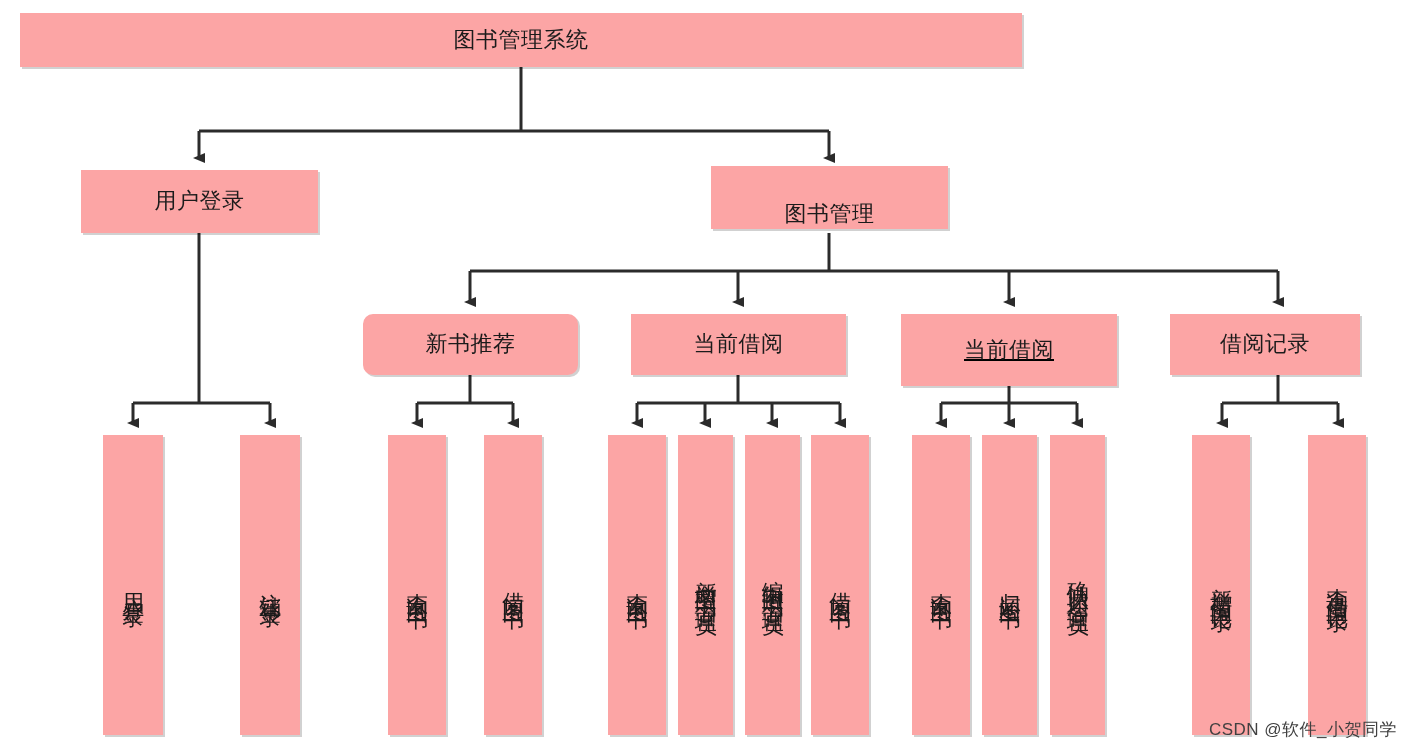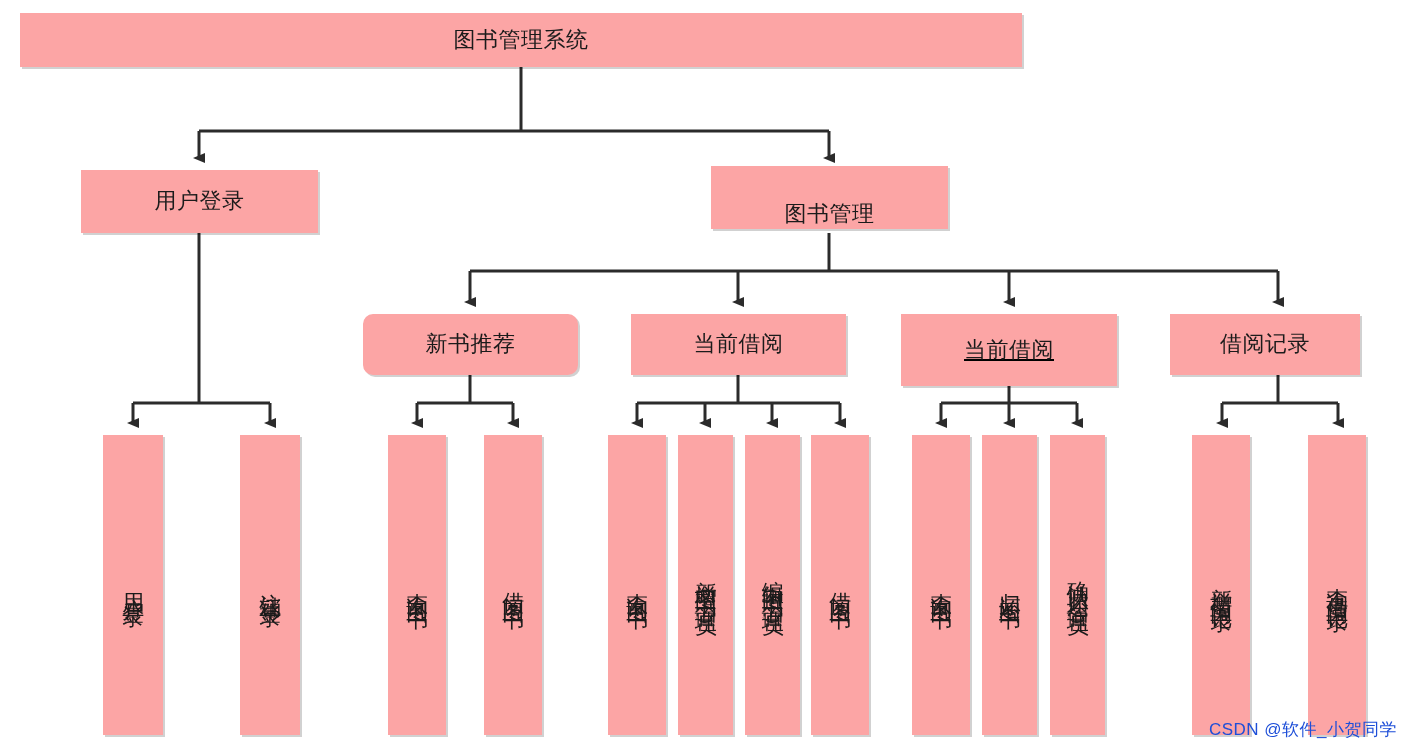--- a/index.html
+++ b/index.html
@@ -54,21 +54,21 @@
     text-orientation: upright;
     font-size: 22px;
     letter-spacing: 5px;
     max-height: 100%;
   }
   .watermark {
     position: absolute;
     right: 8px;
     bottom: 6px;
     font-size: 17px;
-    color: #1d4ed8;
+    color: #404040;
     white-space: nowrap;
     z-index: 5;
     letter-spacing: 0.5px;
   }
 </style>
 </head>
 <body>
 
 <div id="canvas">
 

